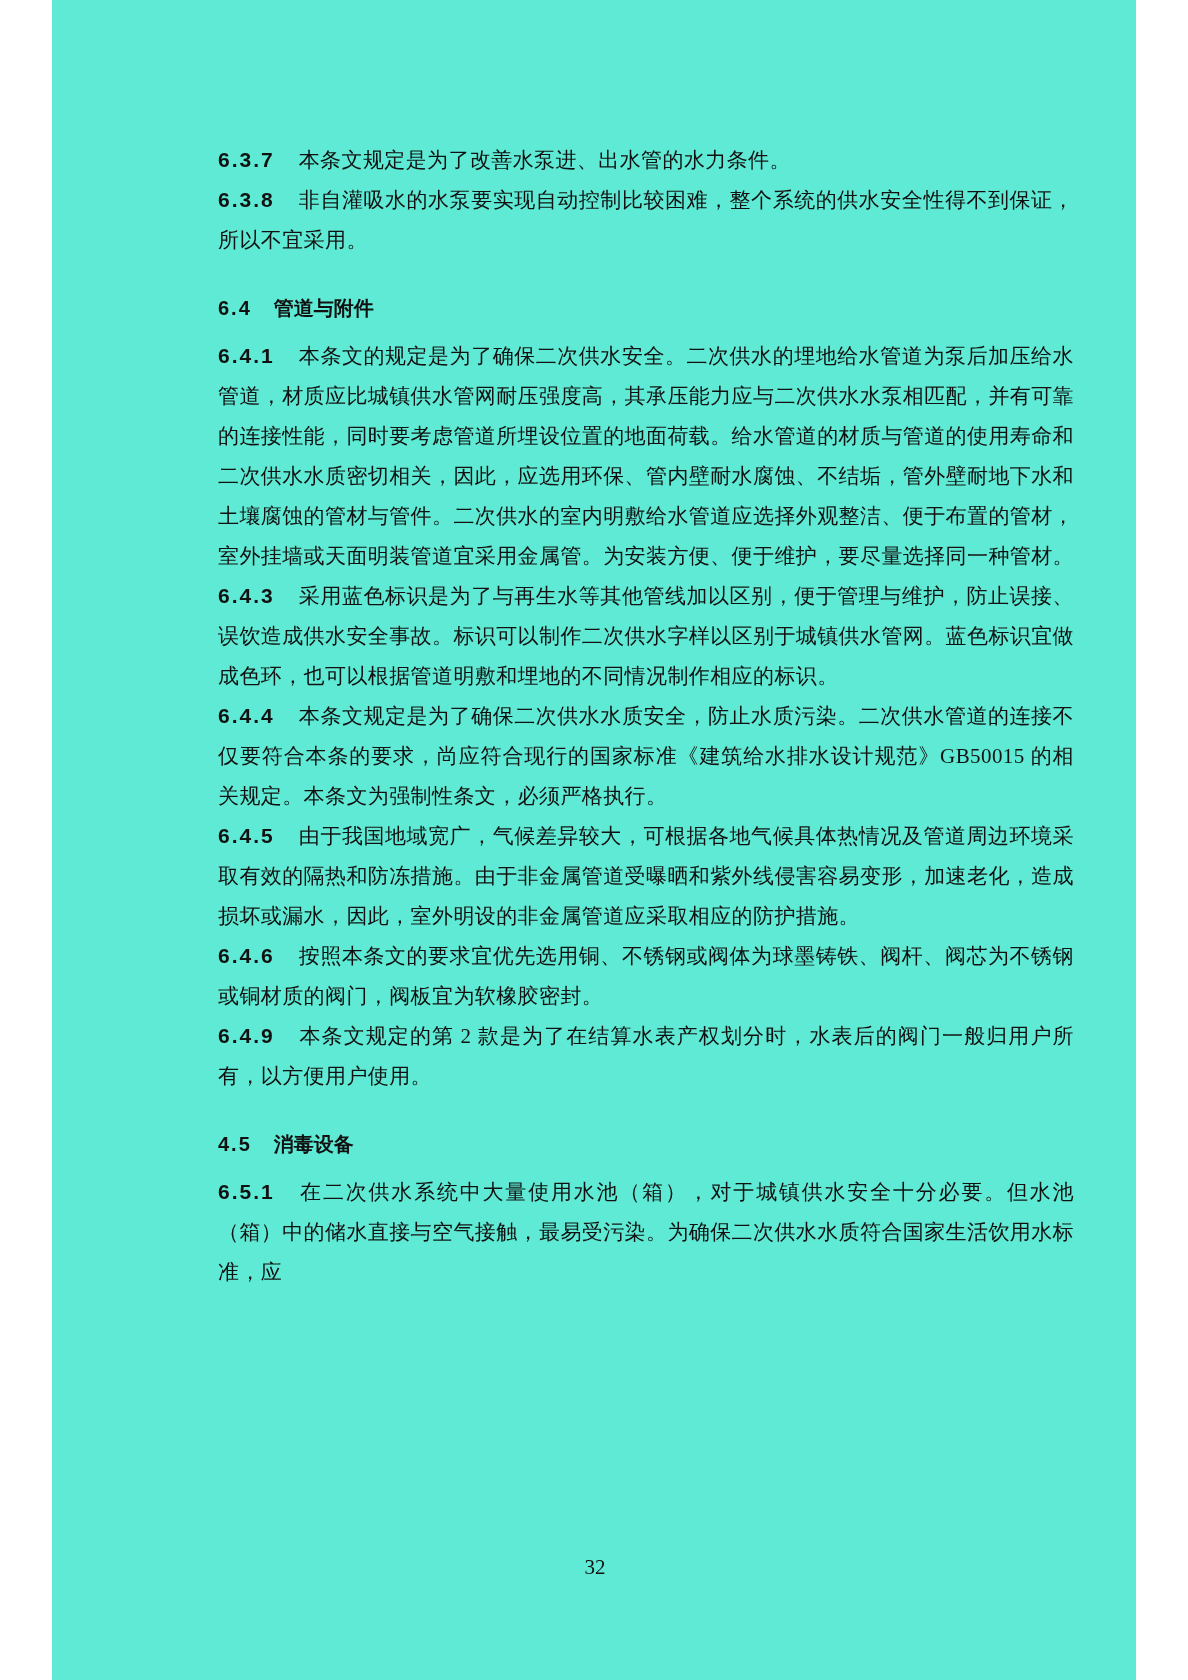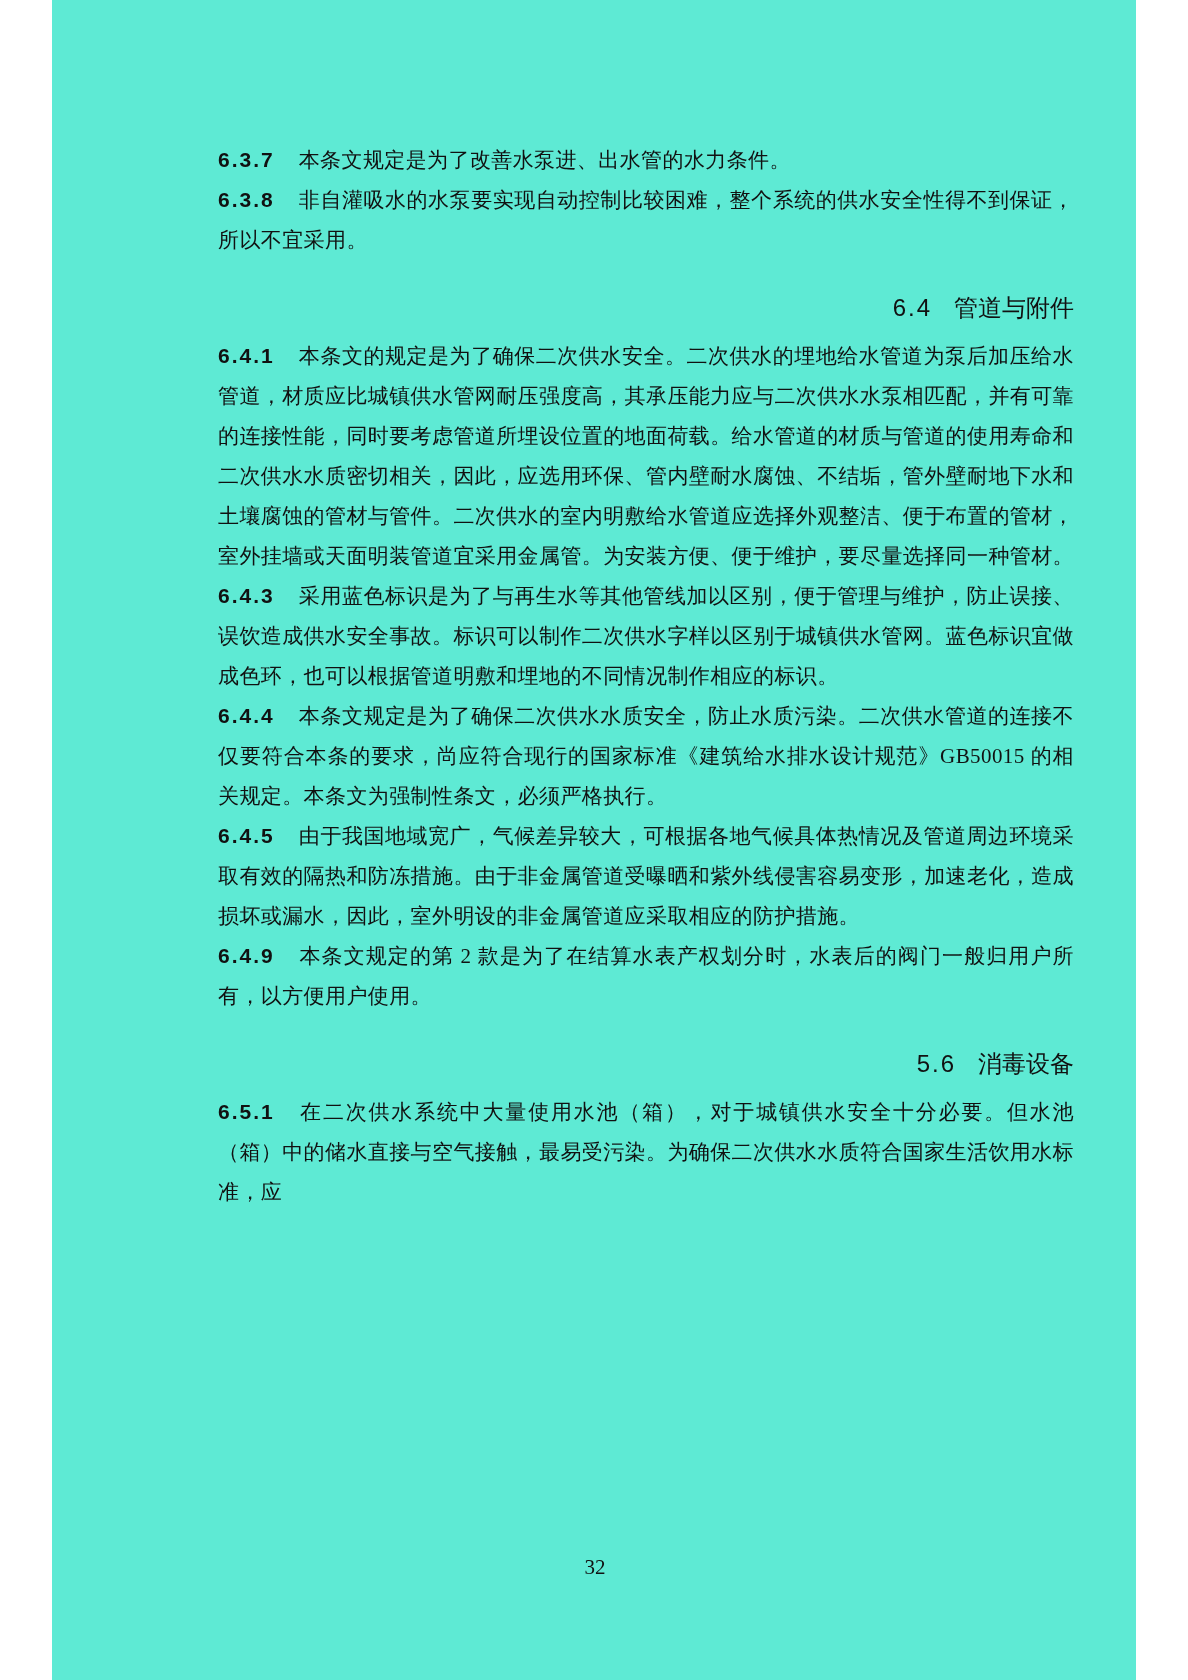--- a/index.html
+++ b/index.html
@@ -34,24 +34,24 @@
   }
   .clause .num {
     font-family: "Liberation Sans", "DejaVu Sans", sans-serif;
     font-weight: bold;
     letter-spacing: 2px;
     margin-right: 24px;
     white-space: nowrap;
   }
   .heading {
     margin: 28px 0 8px 0;
-    font-size: 24px;
+    font-size: 20px;
     line-height: 40px;
-    text-align: right;
-    font-weight: normal;
+    text-align: left;
+    font-weight: bold;
     font-family: "Liberation Sans", "DejaVu Sans", sans-serif;
   }
   .heading .hnum {
     letter-spacing: 2px;
     margin-right: 22px;
   }
   .page-footer {
     position: absolute;
     top: 1552px;
     left: 1px;
@@ -75,26 +75,27 @@
     <h2 class="heading"><span class="hnum">6.4</span><span class="htitle">管道与附件</span></h2>
 
     <p class="clause"><span class="num">6.4.1</span><span class="txt">本条文的规定是为了确保二次供水安全。二次供水的埋地给水管道为泵后加压给水管道，材质应比城镇供水管网耐压强度高，其承压能力应与二次供水水泵相匹配，并有可靠的连接性能，同时要考虑管道所埋设位置的地面荷载。给水管道的材质与管道的使用寿命和二次供水水质密切相关，因此，应选用环保、管内壁耐水腐蚀、不结垢，管外壁耐地下水和土壤腐蚀的管材与管件。二次供水的室内明敷给水管道应选择外观整洁、便于布置的管材，室外挂墙或天面明装管道宜采用金属管。为安装方便、便于维护，要尽量选择同一种管材。</span></p>
 
     <p class="clause"><span class="num">6.4.3</span><span class="txt">采用蓝色标识是为了与再生水等其他管线加以区别，便于管理与维护，防止误接、误饮造成供水安全事故。标识可以制作二次供水字样以区别于城镇供水管网。蓝色标识宜做成色环，也可以根据管道明敷和埋地的不同情况制作相应的标识。</span></p>
 
     <p class="clause"><span class="num">6.4.4</span><span class="txt">本条文规定是为了确保二次供水水质安全，防止水质污染。二次供水管道的连接不仅要符合本条的要求，尚应符合现行的国家标准《建筑给水排水设计规范》GB50015 的相关规定。本条文为强制性条文，必须严格执行。</span></p>
 
     <p class="clause"><span class="num">6.4.5</span><span class="txt">由于我国地域宽广，气候差异较大，可根据各地气候具体热情况及管道周边环境采取有效的隔热和防冻措施。由于非金属管道受曝晒和紫外线侵害容易变形，加速老化，造成损坏或漏水，因此，室外明设的非金属管道应采取相应的防护措施。</span></p>
 
+    <p class="clause"><span class="num">6.4.6</span><span class="txt">按照本条文的要求宜优先选用铜、不锈钢或阀体为球墨铸铁、阀杆、阀芯为不锈钢或铜材质的阀门，阀板宜为软橡胶密封。</span></p>
 
     <p class="clause"><span class="num">6.4.9</span><span class="txt">本条文规定的第 2 款是为了在结算水表产权划分时，水表后的阀门一般归用户所有，以方便用户使用。</span></p>
 
 
 
-    <h2 class="heading"><span class="hnum">5.6</span><span class="htitle">消毒设备</span></h2>
+    <h2 class="heading"><span class="hnum">4.5</span><span class="htitle">消毒设备</span></h2>
 
     <p class="clause"><span class="num">6.5.1</span><span class="txt">在二次供水系统中大量使用水池（箱），对于城镇供水安全十分必要。但水池（箱）中的储水直接与空气接触，最易受污染。为确保二次供水水质符合国家生活饮用水标准，应</span></p>
 
   </main>
 
   <footer class="page-footer">
     <span>32</span>
   </footer>
 </div>
 

